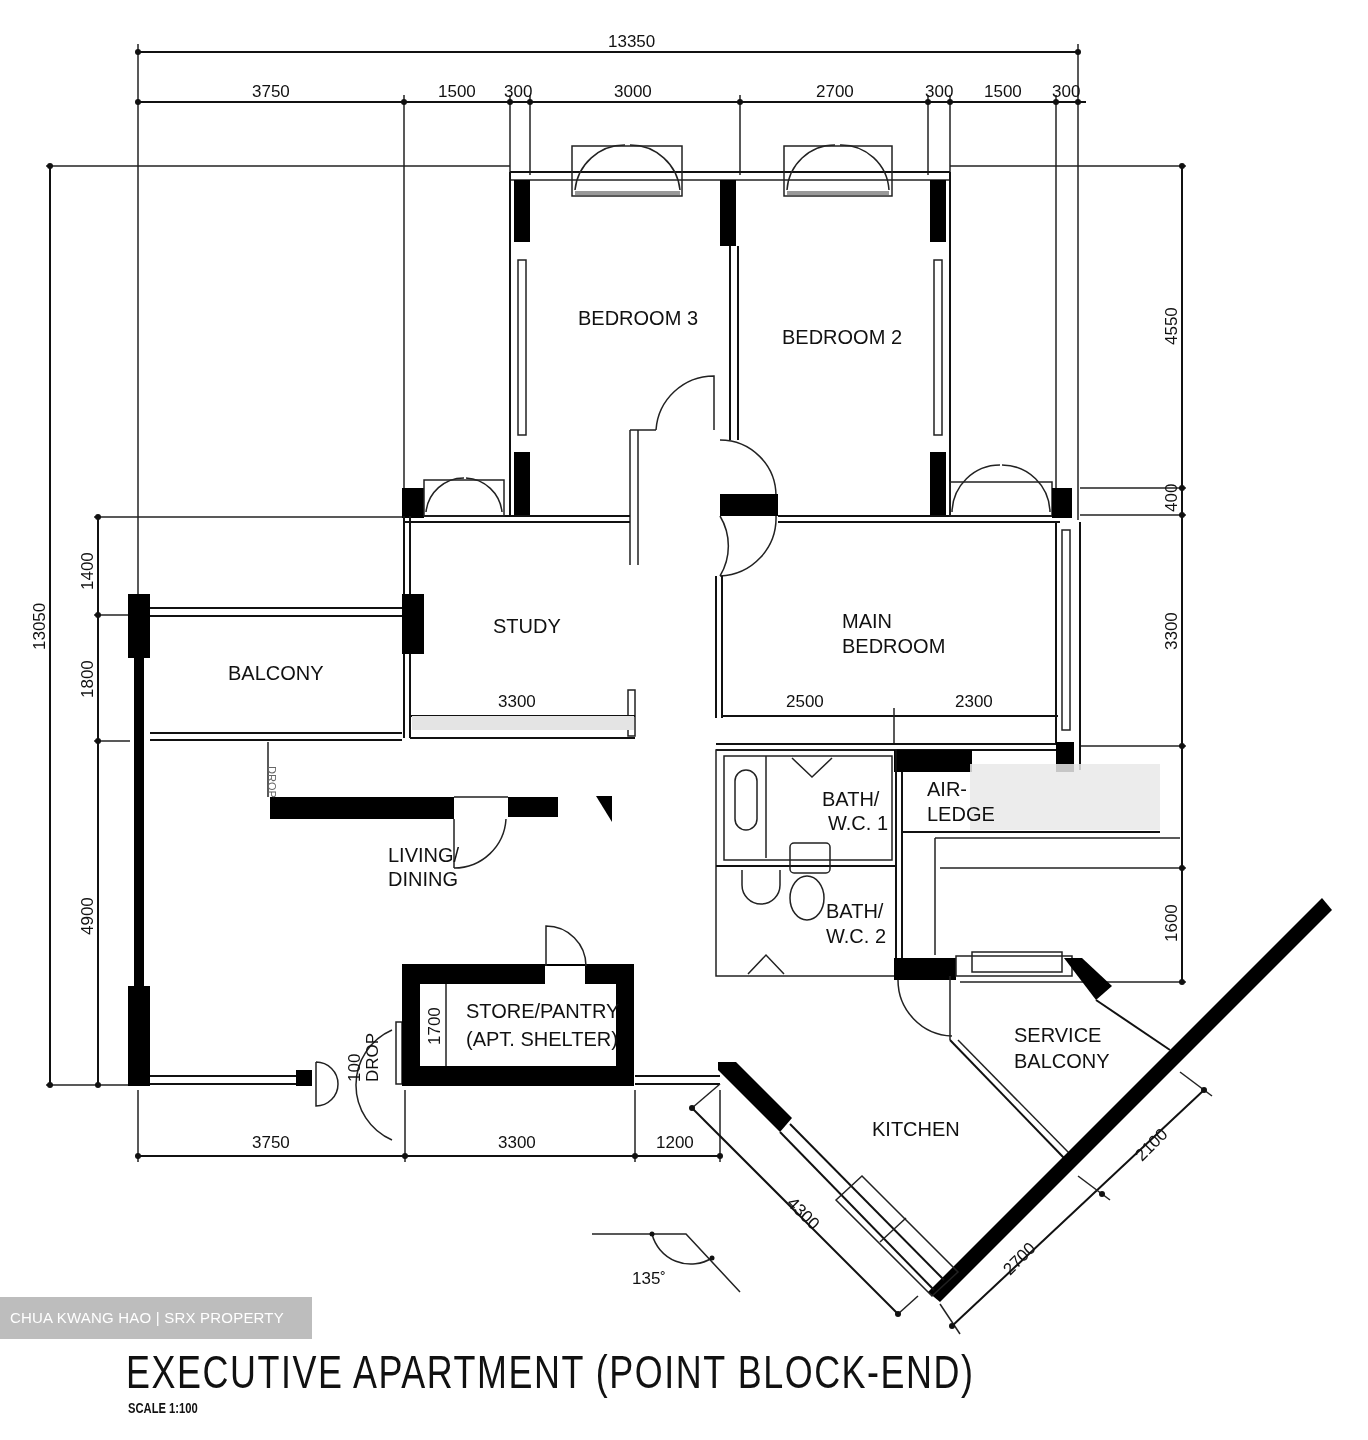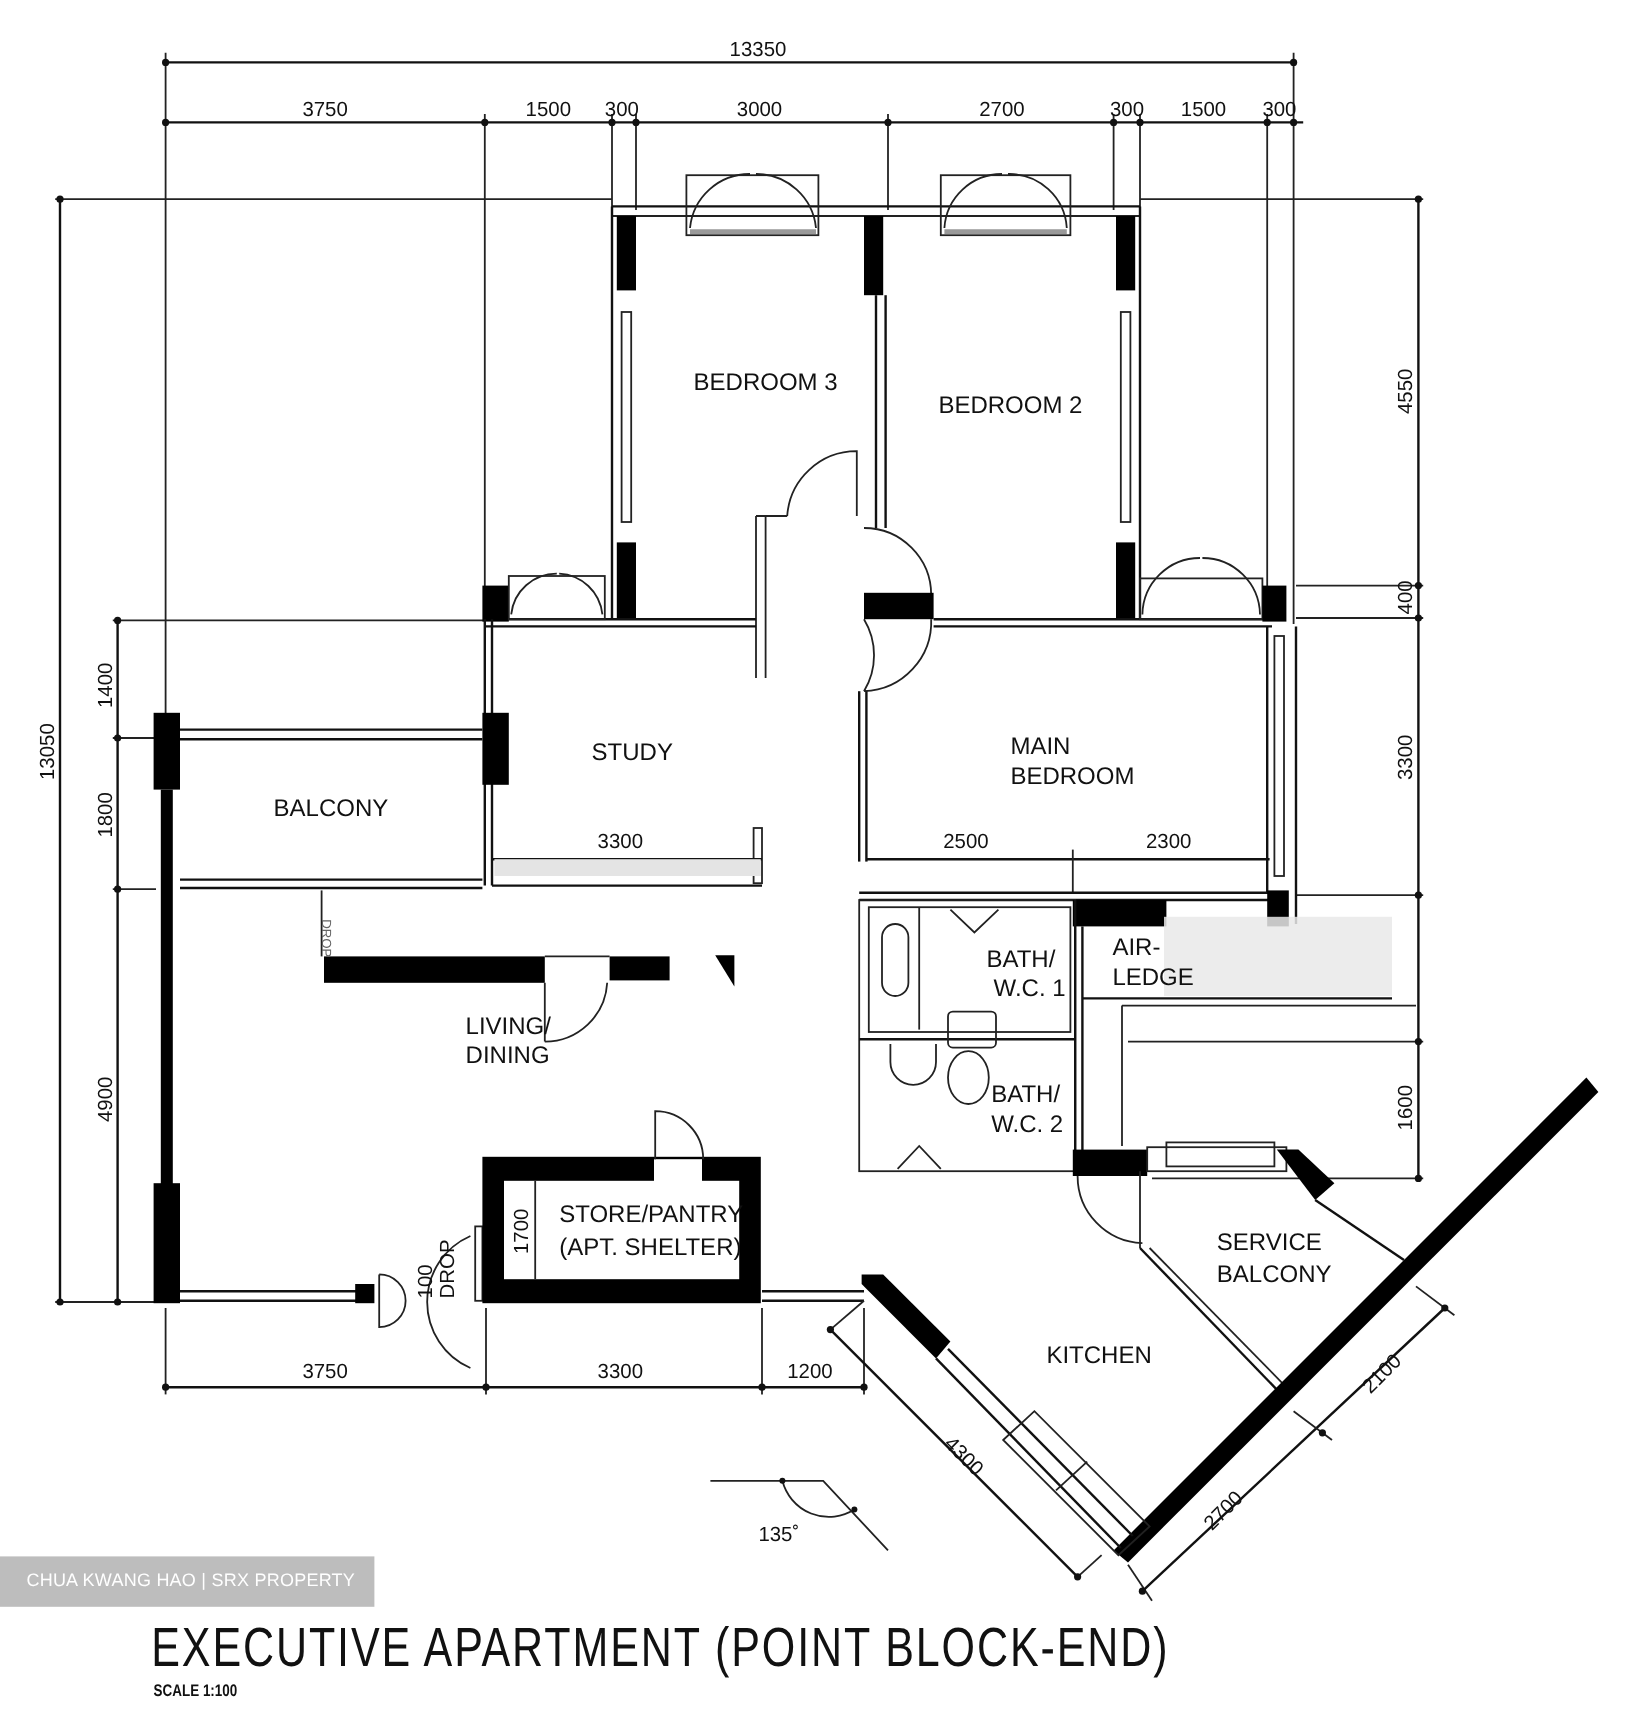--- a/index.html
+++ b/index.html
@@ -7,21 +7,21 @@
            font-family: "Liberation Sans", "DejaVu Sans", sans-serif; }
     #plan { position: absolute; left: 0; top: 0; width: 1368px; height: 1440px; }
     .lbl { font-family: "Liberation Sans", "DejaVu Sans", sans-serif; font-size: 20px; fill: #111; }
     .dim { font-family: "Liberation Sans", "DejaVu Sans", sans-serif; font-size: 17px; fill: #111; }
     .ln  { stroke: #111; stroke-width: 2; fill: none; }
     .thin{ stroke: #222; stroke-width: 1.5; fill: none; }
     .wall{ fill: #000; }
     .watermark {
       position: absolute; left: 0; top: 1297px; width: 312px; height: 42px;
       background: #bdbdbd; color: #ffffff; font-size: 15px; line-height: 42px;
-      padding-left: 22px; box-sizing: border-box; letter-spacing: 0.2px;
+      padding-left: 10px; box-sizing: border-box; letter-spacing: 0.2px;
       font-family: "Liberation Sans", "DejaVu Sans", sans-serif;
     }
     .title {
       position: absolute; left: 126px; top: 1345px; font-size: 46px; color: #111;
       font-family: "Liberation Sans", "DejaVu Sans", sans-serif; font-weight: normal;
       letter-spacing: 2px; transform: scaleX(0.78); transform-origin: left top;
     }
     .scale {
       position: absolute; left: 128px; top: 1400px; font-size: 14px; color: #111;
       font-family: "Liberation Sans", "DejaVu Sans", sans-serif; font-weight: bold;

